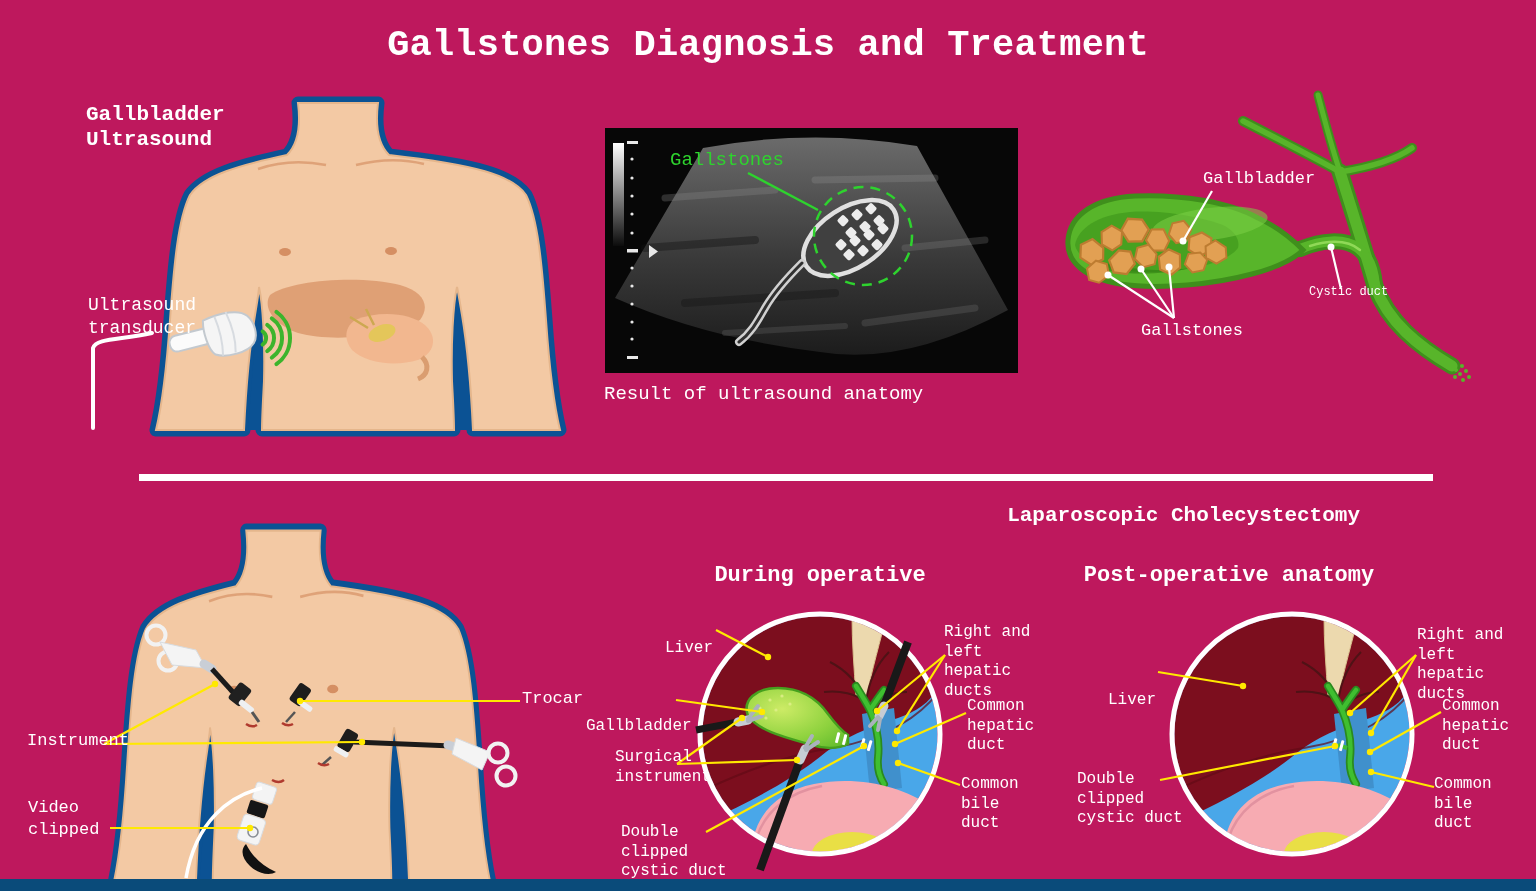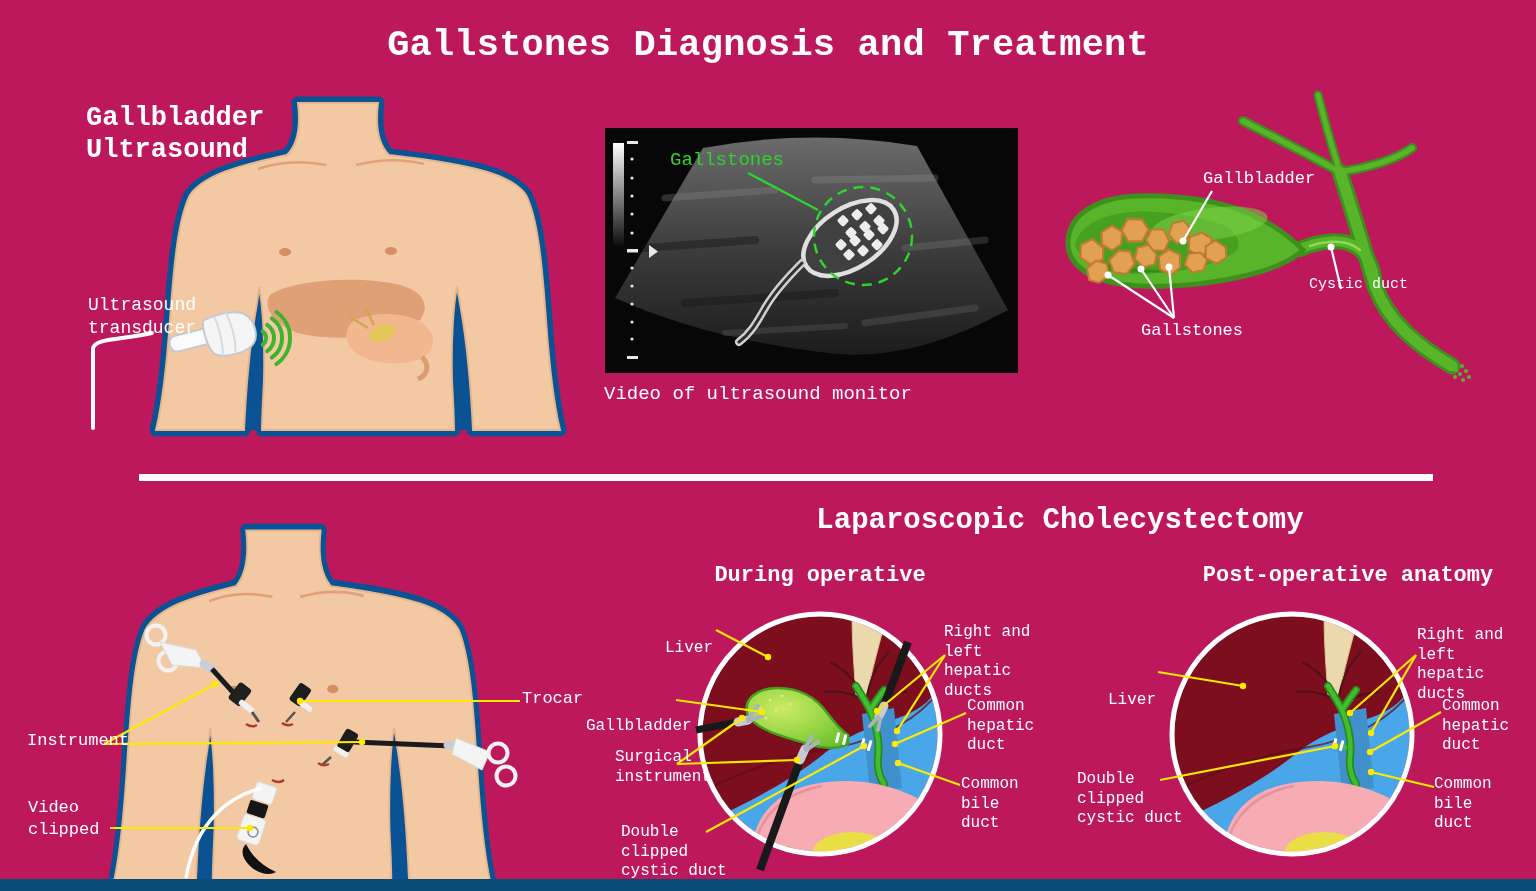--- a/index.html
+++ b/index.html
@@ -3,23 +3,23 @@
 <meta charset="utf-8">
 <style>
   html,body{margin:0;padding:0;background:#0d71b8;}
   .stage{position:relative;width:1536px;height:891px;background:#be185d;overflow:hidden;
          font-family:Liberation Mono, monospace;color:#fff;}
   .stage svg.art{position:absolute;left:0;top:0;pointer-events:none;}
   .lbl{position:absolute;color:#fff;font-size:16px;line-height:1.22;}
   .lbl.r{text-align:right;margin-top:28px;}
   .ttl{position:absolute;left:0;top:24px;width:100%;text-align:center;
        font-size:37px;font-weight:600;letter-spacing:.2px;}
-  .h2{position:absolute;font-size:29px;font-weight:600;text-align:center;}
+  .h2{position:absolute;font-size:21px;font-weight:600;text-align:right;}
   .h3{position:absolute;font-size:22px;font-weight:600;text-align:center;}
-  .side-head{position:absolute;left:86px;top:102px;width:190px;font-size:27px;
+  .side-head{position:absolute;left:86px;top:102px;width:190px;font-size:21px;
              font-weight:600;line-height:1.2;}
   .green-txt{color:#2ed32e;font-size:19px;}
   .caption{font-size:19px;}
   .divider{position:absolute;left:139px;top:474px;width:1294px;height:7px;background:#fff;}
   .bottom-strip{position:absolute;left:0;top:879px;width:1536px;height:12px;background:#0a4b7a;}
 </style>
 </head>
 <body>
 
 <div class="stage">
@@ -338,30 +338,30 @@
         <circle cx="1371" cy="772" r="3.2"></circle>
   </g>
 </svg>
 
 <div class="ttl">Gallstones Diagnosis and Treatment</div>
 
 <div class="side-head">Gallbladder Ultrasound</div>
 <div class="lbl" style="left:88px;top:294px;width:118px;font-size:18px;line-height:1.28;">Ultrasound transducer</div>
 
 <div class="lbl green-txt" style="left:670px;top:149px;">Gallstones</div>
-<div class="lbl caption" style="left:604px;top:383px;">Video of ultrasound monitor</div>
+<div class="lbl caption" style="left:604px;top:383px;">Result of ultrasound anatomy</div>
 
 <div class="lbl" style="left:1203px;top:169px;font-size:17px;">Gallbladder</div>
-<div class="lbl" style="left:1309px;top:276px;font-size:15px;">Cystic duct</div>
+<div class="lbl" style="left:1309px;top:285px;font-size:12px;">Cystic duct</div>
 <div class="lbl" style="left:1141px;top:321px;font-size:17px;">Gallstones</div>
 
 <div class="divider"></div>
 <div class="h2" style="left:760px;top:504px;width:600px;">Laparoscopic Cholecystectomy</div>
 <div class="h3" style="left:670px;top:563px;width:300px;">During operative</div>
-<div class="h3" style="left:1198px;top:563px;width:300px;">Post-operative anatomy</div>
+<div class="h3" style="left:1079px;top:563px;width:300px;">Post-operative anatomy</div>
 
 <div class="lbl" style="left:522px;top:689px;font-size:17px;">Trocar</div>
 <div class="lbl" style="left:27px;top:731px;font-size:17px;">Instrument</div>
 <div class="lbl" style="left:28px;top:797px;width:66px;font-size:17px;line-height:1.28;">Video clipped</div>
 
 <div class="lbl r" style="left:663px;top:611px;width:50px;">Liver</div>
 <div class="lbl r" style="left:586px;top:689px;width:92px;">Gallbladder</div>
 <div class="lbl" style="left:615px;top:748px;width:84px;">Surgical instrument</div>
 <div class="lbl" style="left:621px;top:823px;width:112px;">Double clipped cystic duct</div>
 <div class="lbl" style="left:944px;top:623px;width:106px;">Right and left hepatic ducts</div>

